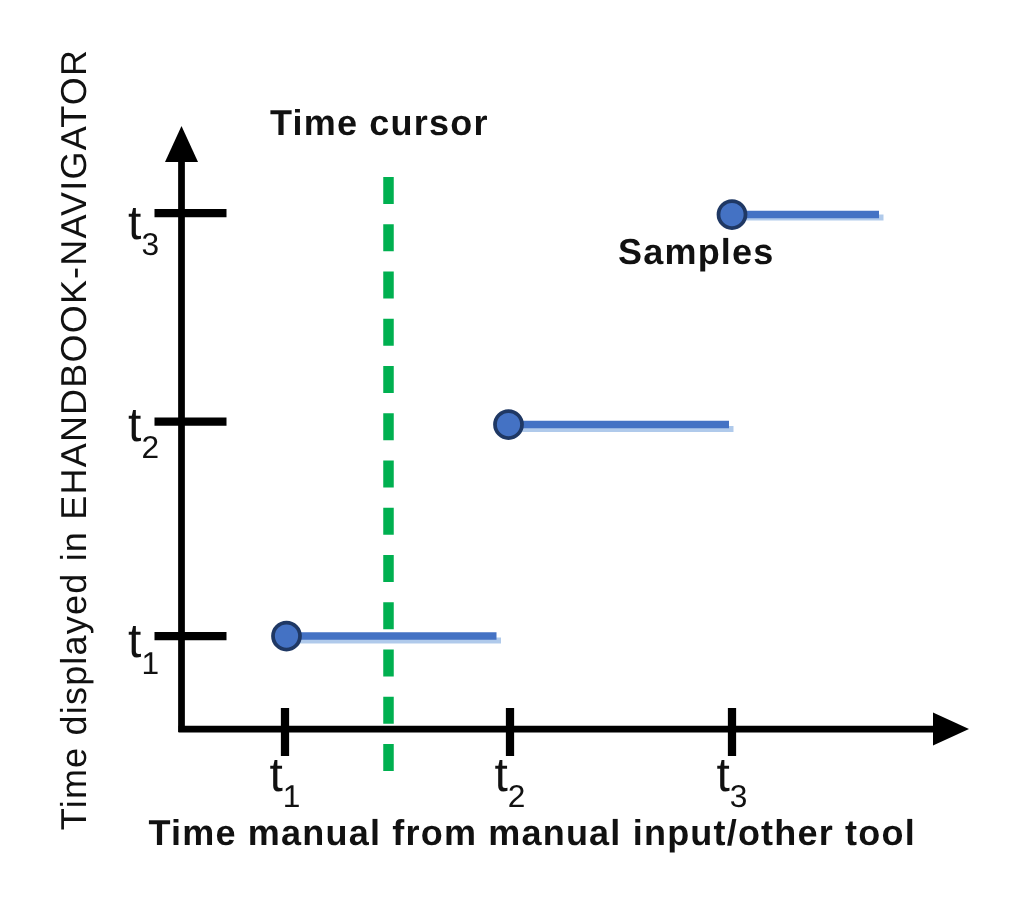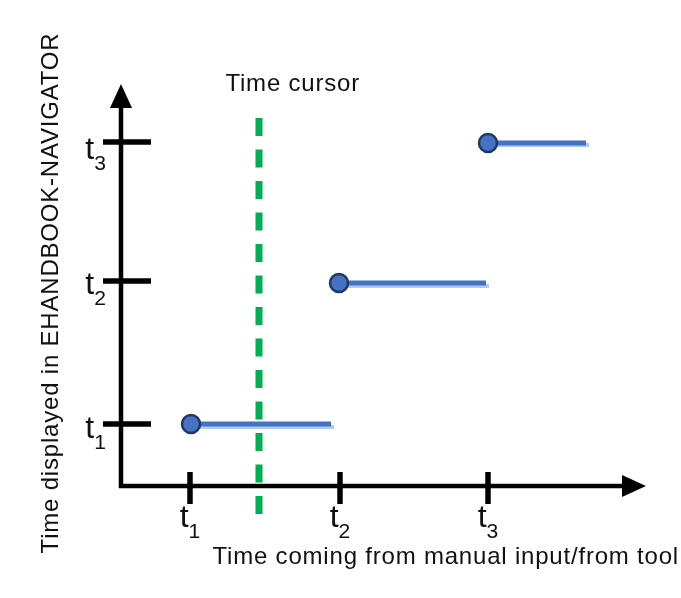--- a/index.html
+++ b/index.html
@@ -32,21 +32,21 @@
   .sample-line-shadow{stroke:var(--sample-shadow);opacity:.85;}
   .sample-dot{fill:var(--sample-blue);stroke:var(--sample-border-navy);}
   .lbl{
     position:absolute;
     font-size:24px;
     line-height:30px;
     letter-spacing:0.8px;
     color:var(--text-black);
     white-space:nowrap;
   }
-  .lbl.center{text-align:right;}
+  .lbl.center{text-align:left;font-weight:bold;}
   .tick-lbl{
     position:absolute;
     font-size:32px;
     line-height:30px;
     color:var(--text-black);
     white-space:nowrap;
   }
   .tick-lbl sub{
     font-size:0.66em;
     line-height:0;
@@ -97,22 +97,23 @@
 
     <line x1="190" y1="472" x2="190" y2="504" class="axis-stroke" stroke-width="5.5"></line>
     <line x1="340" y1="472" x2="340" y2="504" class="axis-stroke" stroke-width="5.5"></line>
     <line x1="488" y1="472" x2="488" y2="504" class="axis-stroke" stroke-width="5.5"></line>
   </svg>
 
   <div class="y-axis-title">Time displayed in EHANDBOOK-NAVIGATOR</div>
 
   <div class="lbl center" style="left:180px;top:68px;width:180px;">Time cursor</div>
 
+  <div class="lbl center" style="left:412px;top:154px;width:160px;">Samples</div>
 
-  <div class="lbl center" style="left:99px;top:541px;width:580px;">Time coming from manual input/from tool</div>
+  <div class="lbl center" style="left:99px;top:541px;width:580px;">Time manual from manual input/other tool</div>
 
   <div class="tick-lbl" style="left:62px;top:133px;width:44px;text-align:right;"><span>t</span><sub>3</sub></div>
   <div class="tick-lbl" style="left:62px;top:268px;width:44px;text-align:right;"><span>t</span><sub>2</sub></div>
   <div class="tick-lbl" style="left:62px;top:412px;width:44px;text-align:right;"><span>t</span><sub>1</sub></div>
 
   <div class="tick-lbl" style="left:168px;top:501px;width:44px;text-align:center;"><span>t</span><sub>1</sub></div>
   <div class="tick-lbl" style="left:318px;top:501px;width:44px;text-align:center;"><span>t</span><sub>2</sub></div>
   <div class="tick-lbl" style="left:466px;top:501px;width:44px;text-align:center;"><span>t</span><sub>3</sub></div>
 
 </div>

